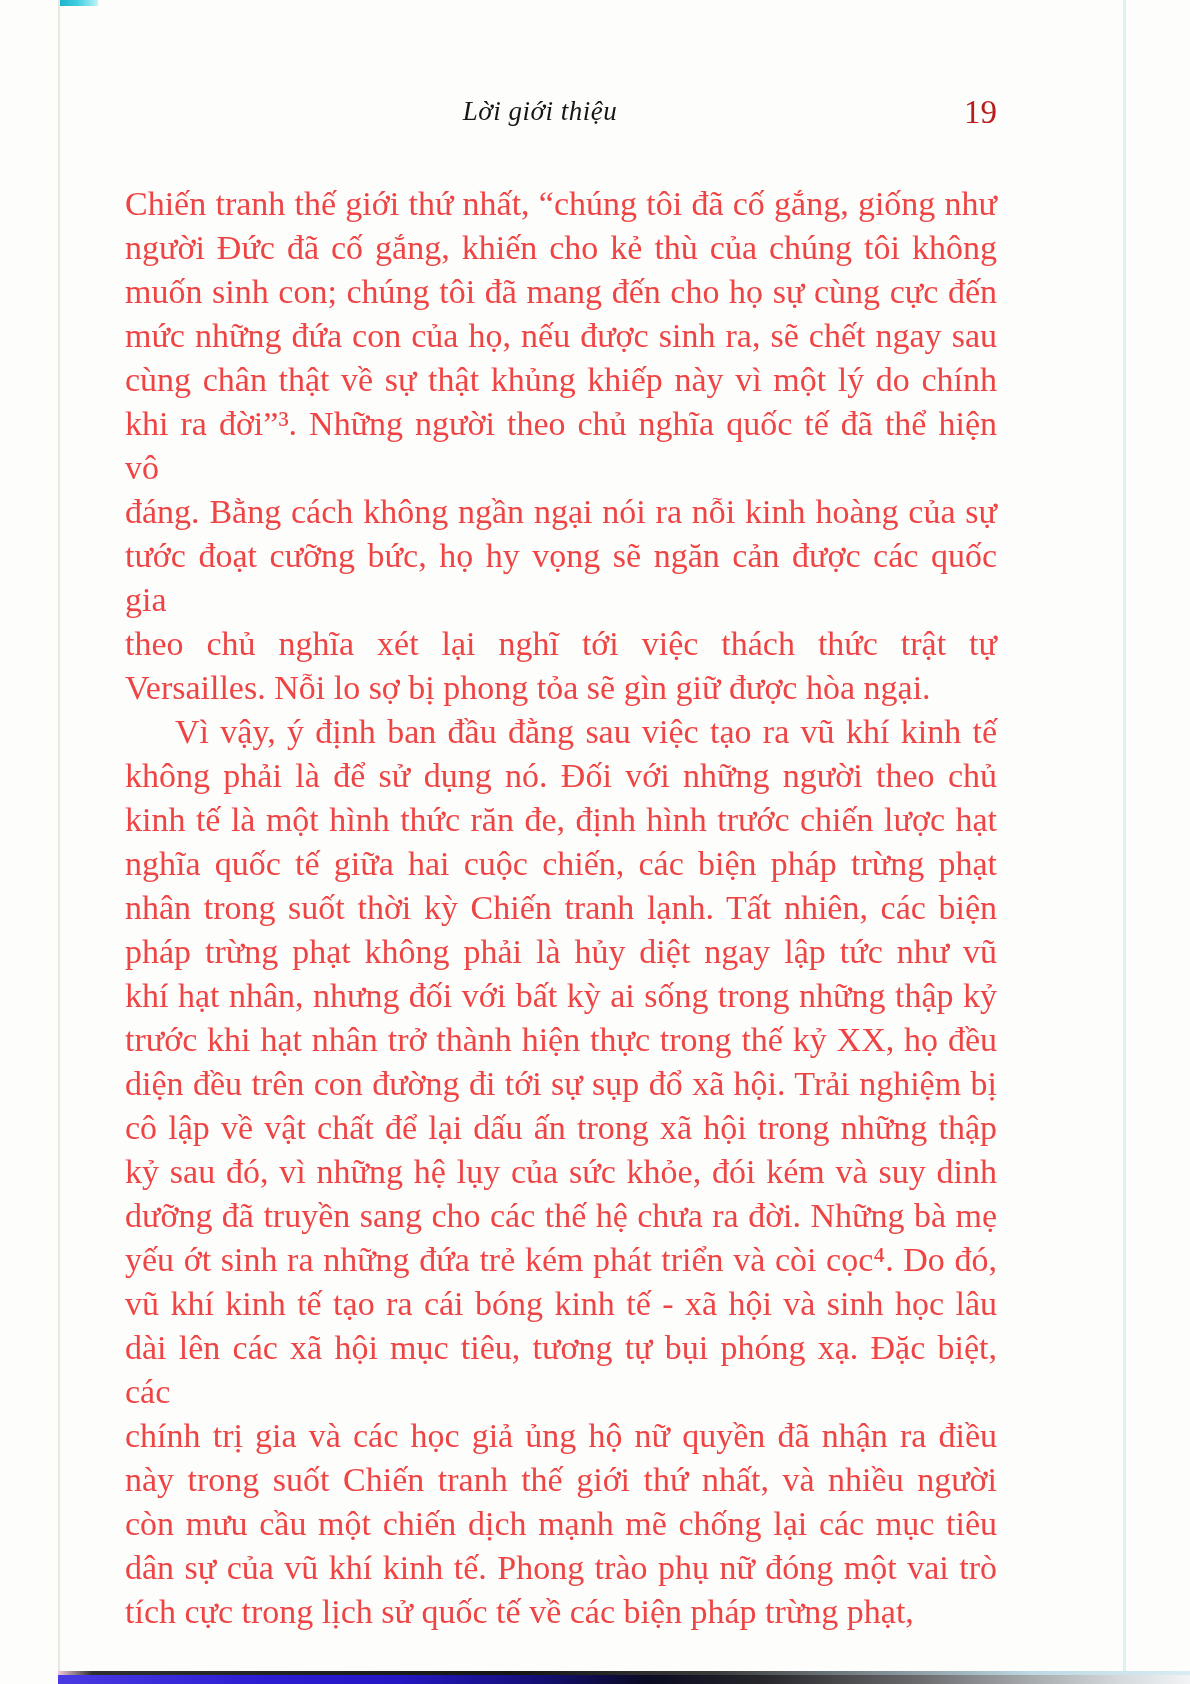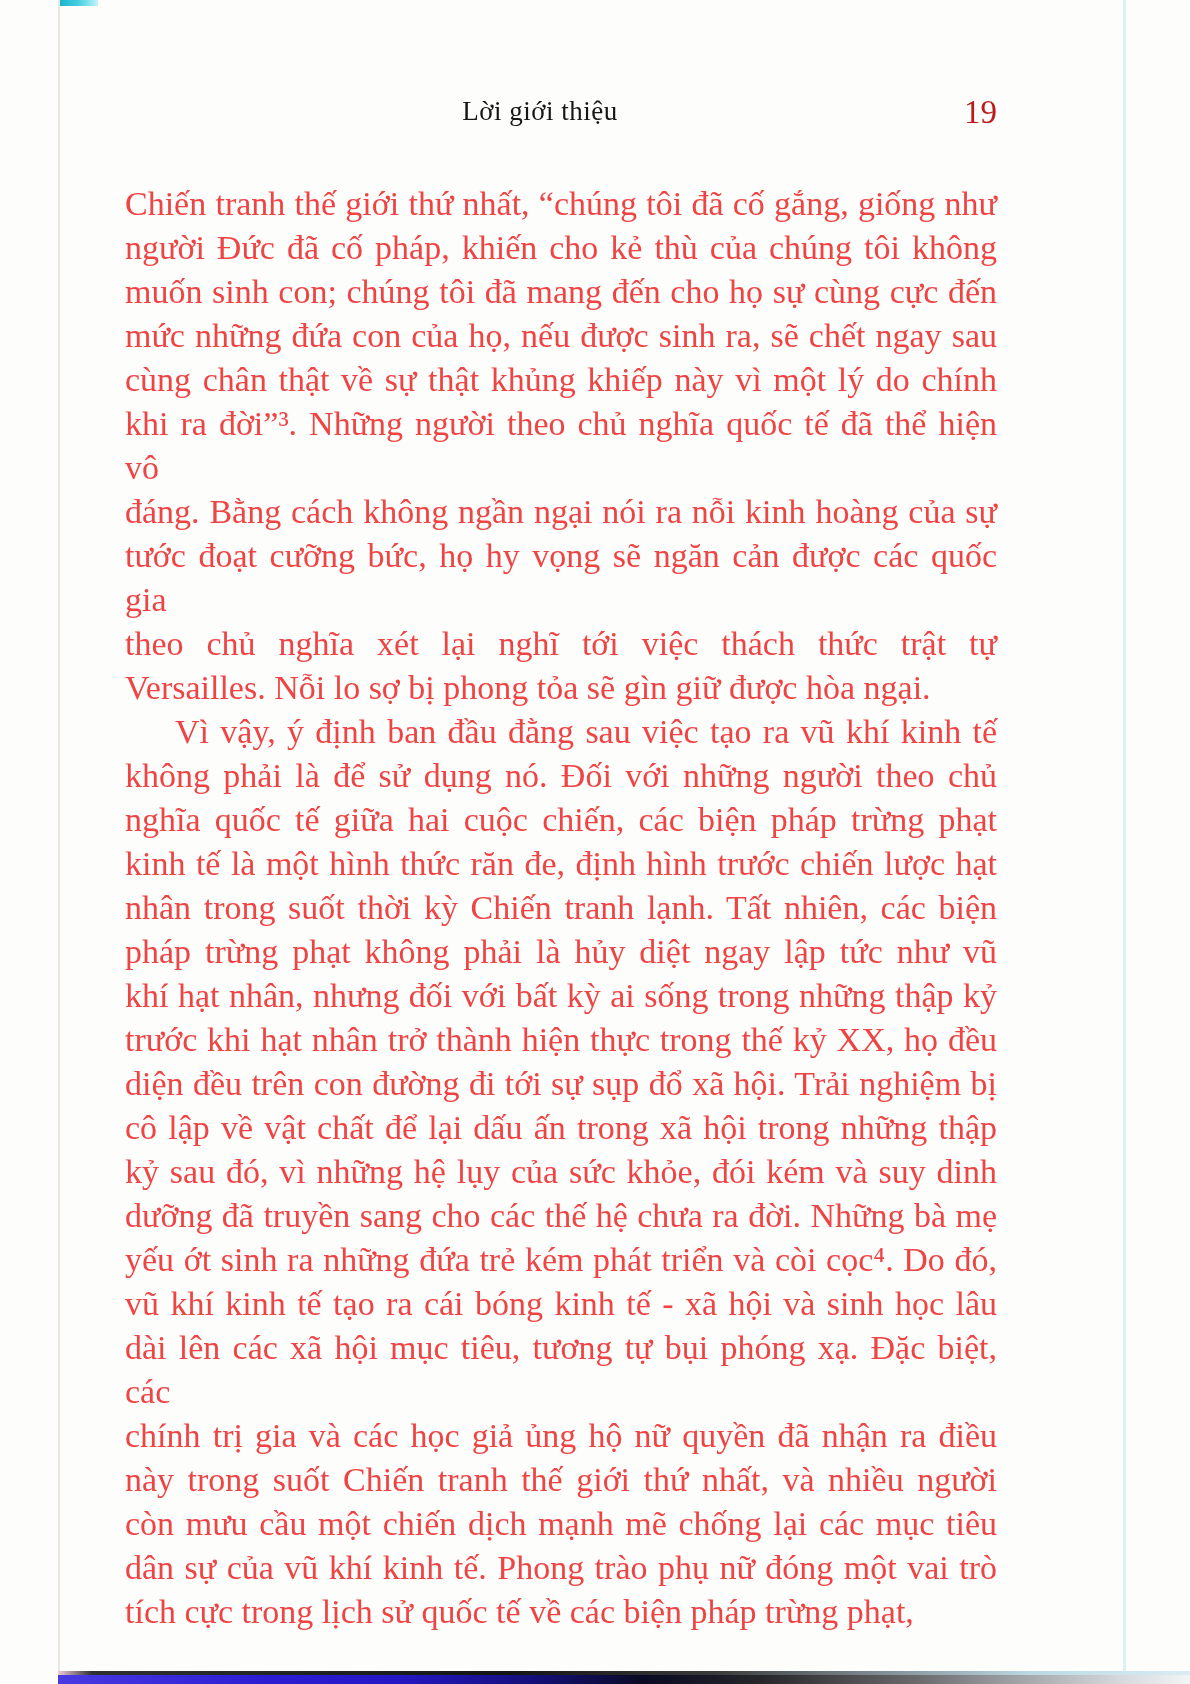--- a/index.html
+++ b/index.html
@@ -76,20 +76,21 @@
       #d6dadd 94%,
       #f2f4f5 100%);
   }
   
   .running-title {
     position: absolute;
     top: 96px;
     left: 395px;
     width: 290px;
     text-align: center;
+    font-style: italic;
     font-size: 27px;
     letter-spacing: 0.5px;
     color: #161616;
   }
   .page-number {
     position: absolute;
     top: 94px;
     left: 910px;
     width: 87px;
     text-align: right;
@@ -128,35 +129,35 @@
 
   <header>
     <div class="running-title">Lời giới thiệu</div>
     <div class="page-number">19</div>
   </header>
 
   <main class="body-text">
 
   <div class="para">
         <div class="line first">Chiến tranh thế giới thứ nhất, “chúng tôi đã cố gắng, giống như</div>
-        <div class="line">người Đức đã cố pháp, khiến cho kẻ thù của chúng tôi không</div>
+        <div class="line">người Đức đã cố gắng, khiến cho kẻ thù của chúng tôi không</div>
         <div class="line">muốn sinh con; chúng tôi đã mang đến cho họ sự cùng cực đến</div>
         <div class="line">mức những đứa con của họ, nếu được sinh ra, sẽ chết ngay sau</div>
         <div class="line">cùng chân thật về sự thật khủng khiếp này vì một lý do chính</div>
         <div class="line">khi ra đời”³. Những người theo chủ nghĩa quốc tế đã thể hiện vô</div>
         <div class="line">đáng. Bằng cách không ngần ngại nói ra nỗi kinh hoàng của sự</div>
         <div class="line">tước đoạt cưỡng bức, họ hy vọng sẽ ngăn cản được các quốc gia</div>
         <div class="line">theo chủ nghĩa xét lại nghĩ tới việc thách thức trật tự</div>
         <div class="line last">Versailles. Nỗi lo sợ bị phong tỏa sẽ gìn giữ được hòa ngại.</div>
       </div>
       <div class="para indent">
         <div class="line first">Vì vậy, ý định ban đầu đằng sau việc tạo ra vũ khí kinh tế</div>
         <div class="line">không phải là để sử dụng nó. Đối với những người theo chủ</div>
+        <div class="line">kinh tế là một hình thức răn đe, định hình trước chiến lược hạt</div>
         <div class="line">nghĩa quốc tế giữa hai cuộc chiến, các biện pháp trừng phạt</div>
-        <div class="line">kinh tế là một hình thức răn đe, định hình trước chiến lược hạt</div>
         <div class="line">nhân trong suốt thời kỳ Chiến tranh lạnh. Tất nhiên, các biện</div>
         <div class="line">pháp trừng phạt không phải là hủy diệt ngay lập tức như vũ</div>
         <div class="line">khí hạt nhân, nhưng đối với bất kỳ ai sống trong những thập kỷ</div>
         <div class="line">trước khi hạt nhân trở thành hiện thực trong thế kỷ XX, họ đều</div>
         <div class="line">diện đều trên con đường đi tới sự sụp đổ xã hội. Trải nghiệm bị</div>
         <div class="line">cô lập về vật chất để lại dấu ấn trong xã hội trong những thập</div>
         <div class="line">kỷ sau đó, vì những hệ lụy của sức khỏe, đói kém và suy dinh</div>
         <div class="line">dưỡng đã truyền sang cho các thế hệ chưa ra đời. Những bà mẹ</div>
         <div class="line">yếu ớt sinh ra những đứa trẻ kém phát triển và còi cọc⁴. Do đó,</div>
         <div class="line">vũ khí kinh tế tạo ra cái bóng kinh tế - xã hội và sinh học lâu</div>

